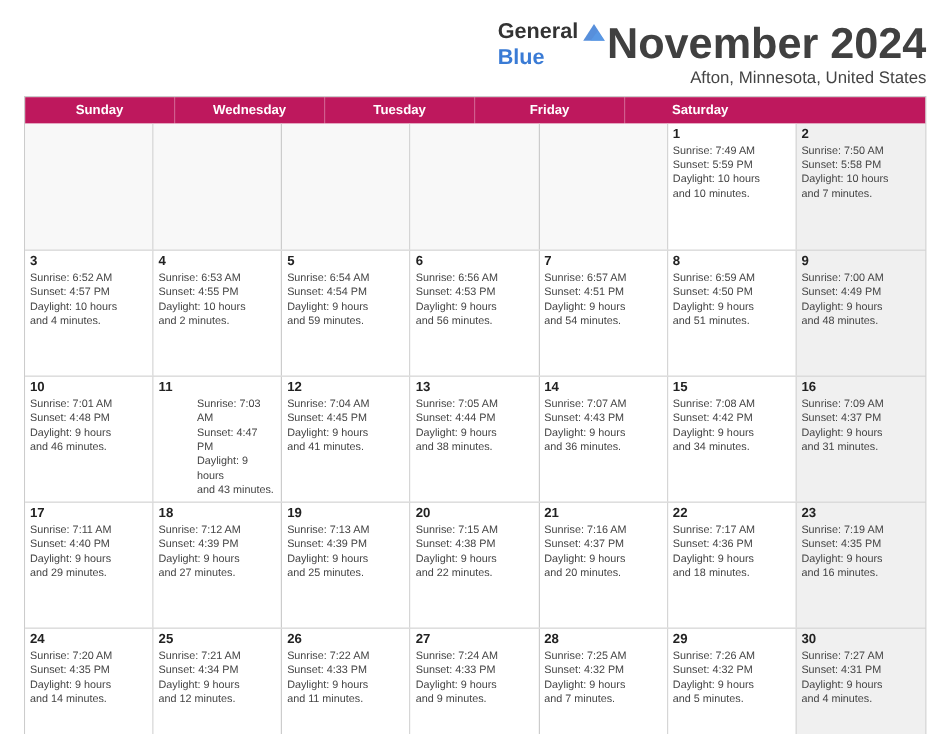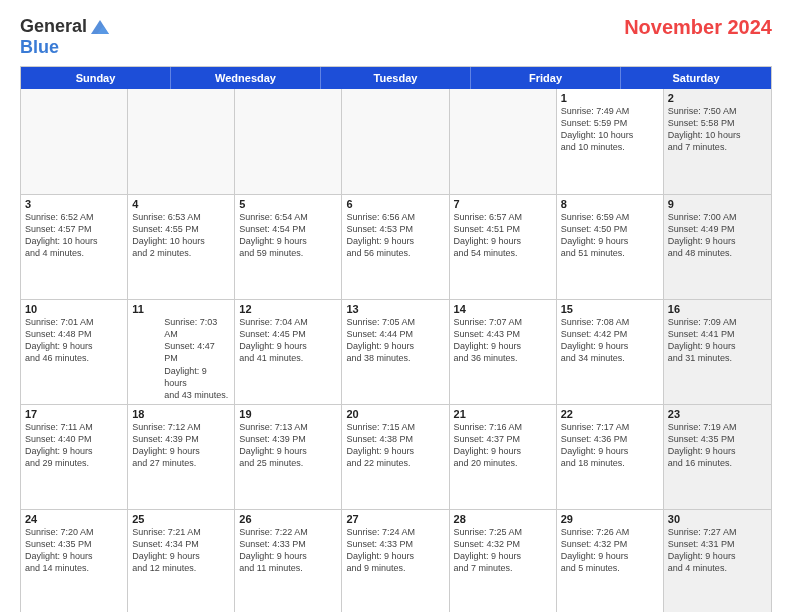--- a/index.html
+++ b/index.html
@@ -13,21 +13,21 @@
     .page {
       width: 792px;
       height: 612px;
       padding: 16px 20px 10px 20px;
       display: flex;
       flex-direction: column;
     }
     .header {
       display: flex;
       align-items: flex-start;
-      justify-content: space-between;
+      justify-content: flex-end;
       margin-bottom: 8px;
     }
     .logo {
       display: flex;
       flex-direction: column;
       align-items: flex-start;
     }
     .logo-text {
       display: flex;
       align-items: center;
@@ -44,39 +44,39 @@
     }
     .logo-icon {
       width: 22px;
       height: 18px;
       margin-left: 2px;
     }
     .title-block {
       text-align: right;
     }
     .month-title {
-      font-size: 20px;
-      font-weight: bold;
-      color: #ef4444;
+      font-size: 36px;
+      font-weight: bold;
+      color: #404040;
       line-height: 1.1;
     }
     .location {
       font-size: 14px;
       color: #444;
     }
     .calendar {
       flex: 1;
       display: flex;
       flex-direction: column;
       border: 1px solid #ccc;
     }
     .cal-header {
       display: grid;
-      grid-template-columns: repeat(5, 1fr);
-      background: #1d4ed8;
+      grid-template-columns: repeat(6, 1fr);
+      background: #be185d;
     }
     .cal-header-cell {
       color: #fff;
       font-size: 11px;
       font-weight: bold;
       padding: 5px 4px;
       text-align: center;
       border-right: 1px solid rgba(255,255,255,0.3);
     }
     .cal-header-cell:last-child { border-right: none; }
@@ -126,20 +126,21 @@
         <span class="logo-general">General</span>
         <svg class="logo-icon" viewBox="0 0 22 18">
           <polygon points="2,16 11,2 20,16" fill="#3a7bd5" opacity="0.85"></polygon>
           <polygon points="8,16 14,8 20,16" fill="#5a9be8" opacity="0.7"></polygon>
         </svg>
       </div>
       <span class="logo-blue">Blue</span>
     </div>
     <div class="title-block">
       <div class="month-title">November 2024</div>
+      <div class="location">Afton, Minnesota, United States</div>
     </div>
   </div>
 
   <div class="calendar">
     <div class="cal-header">
       <div class="cal-header-cell">Sunday</div>
       <div class="cal-header-cell">Wednesday</div>
       <div class="cal-header-cell">Tuesday</div>
       <div class="cal-header-cell">Friday</div>
       <div class="cal-header-cell">Saturday</div>
@@ -256,21 +257,21 @@
           <div class="cal-cell">
             <span class="day-num">15</span>
             <div class="day-info" style="white-space: pre-line;">Sunrise: 7:08 AM
 Sunset: 4:42 PM
 Daylight: 9 hours
 and 34 minutes.</div>
           </div>
           <div class="cal-cell shaded">
             <span class="day-num">16</span>
             <div class="day-info" style="white-space: pre-line;">Sunrise: 7:09 AM
-Sunset: 4:41 PM
+Sunset: 4:37 PM
 Daylight: 9 hours
 and 31 minutes.</div>
           </div>
         </div>
         <div class="cal-row">
           <div class="cal-cell">
             <span class="day-num">17</span>
             <div class="day-info" style="white-space: pre-line;">Sunrise: 7:11 AM
 Sunset: 4:40 PM
 Daylight: 9 hours

